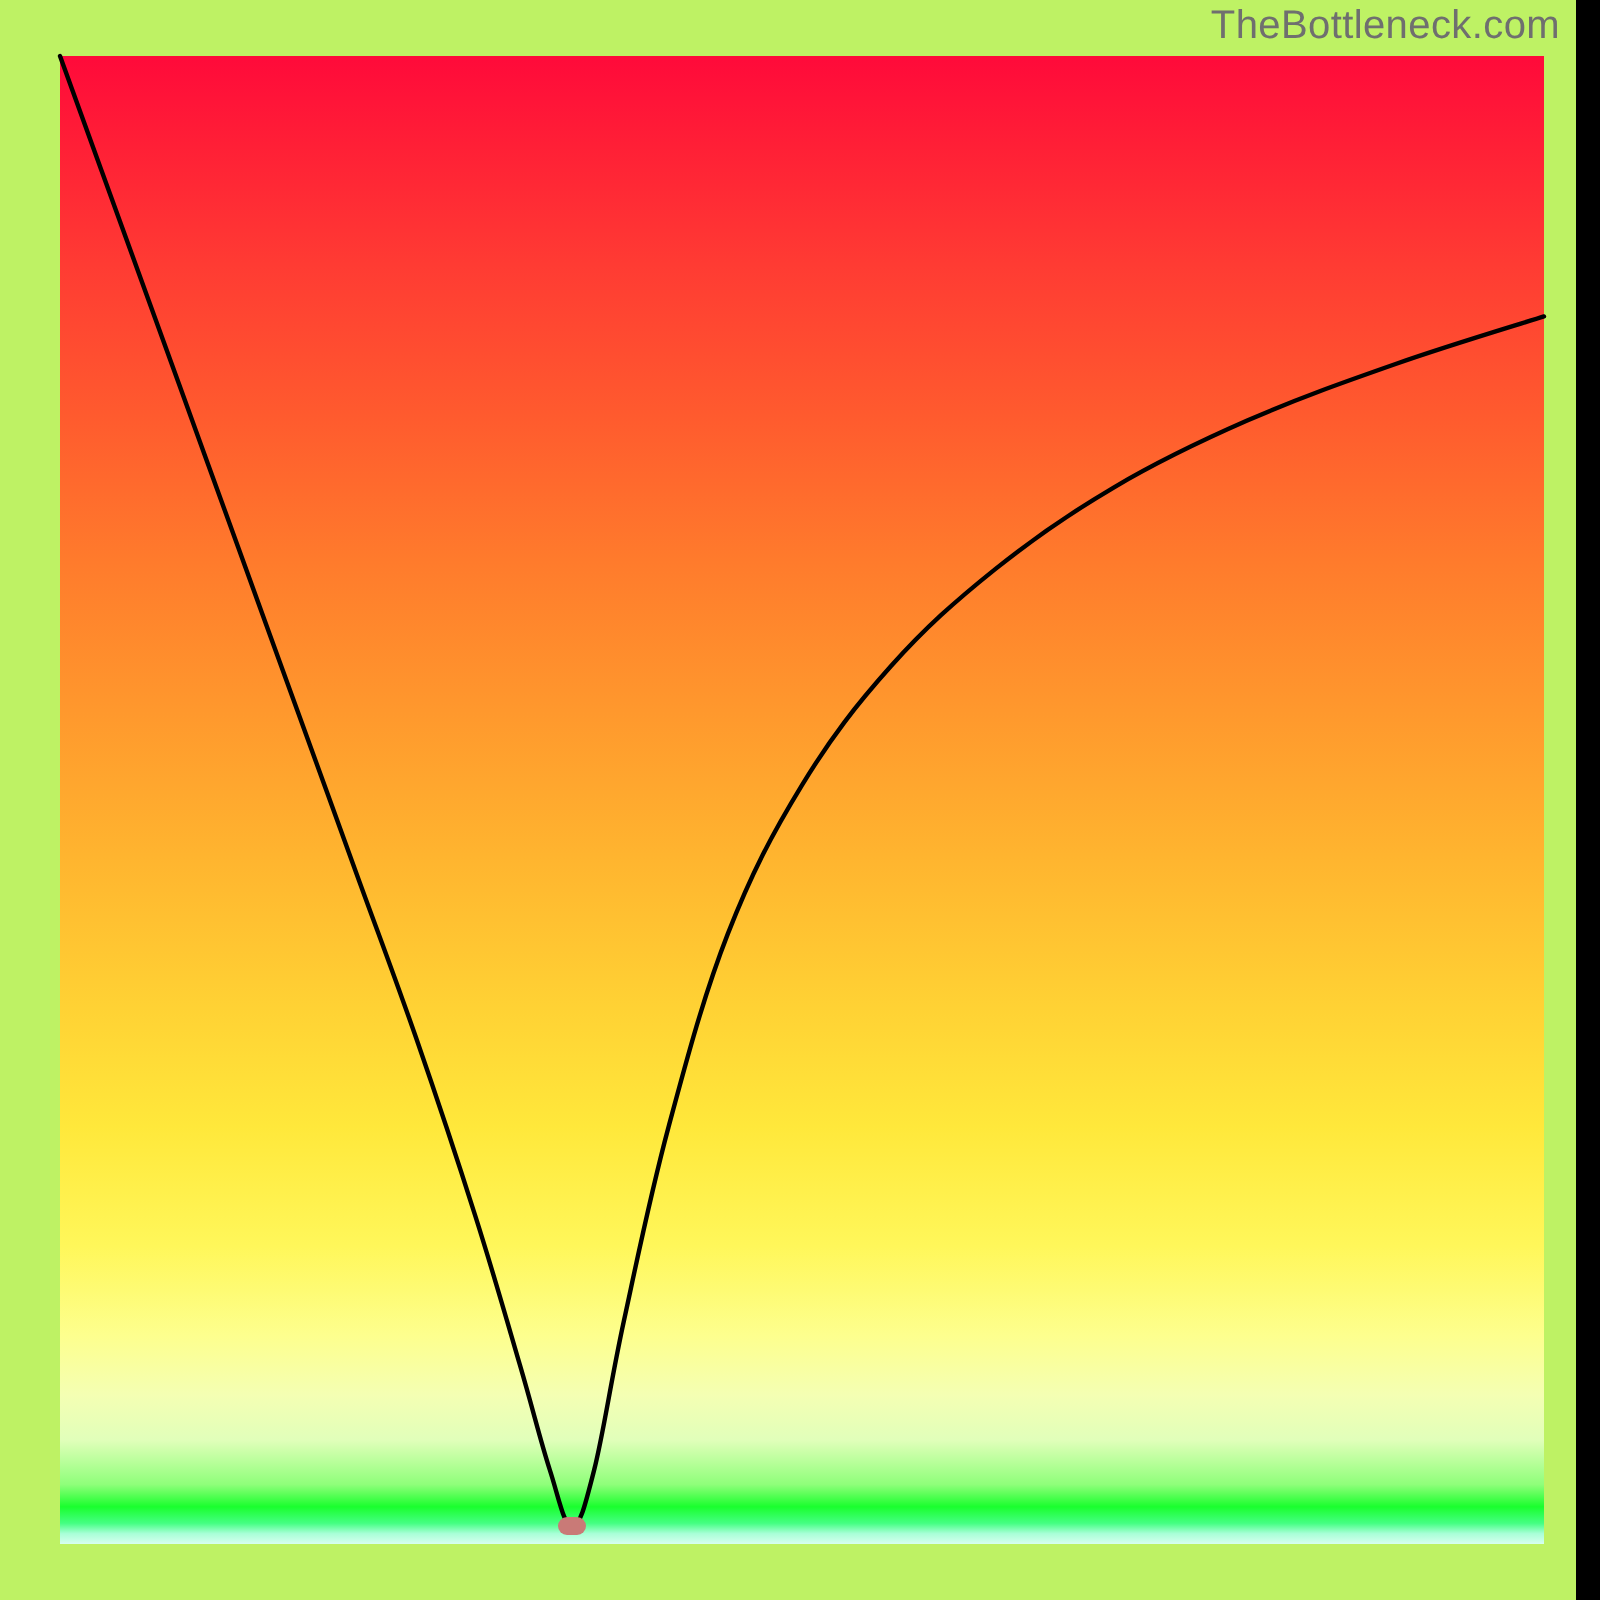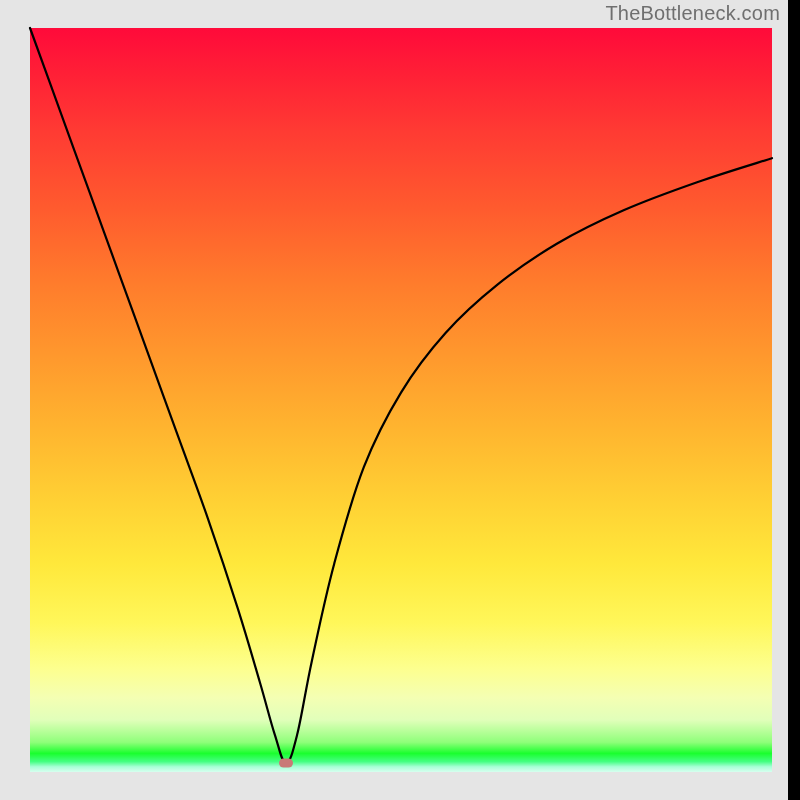--- a/index.html
+++ b/index.html
@@ -8,21 +8,21 @@
     width: 800px;
     height: 800px;
     overflow: hidden;
     background: #000;
     font-family: Arial, Helvetica, sans-serif;
   }
   .frame {
     position: relative;
     width: 788px;
     height: 800px;
-    background: #e5e5e5;
+    background: #bef264;
   }
   .watermark {
     position: absolute;
     top: 2px;
     right: 8px;
     color: #6f6f6f;
     font-size: 20px;
     font-weight: 400;
     letter-spacing: 0.2px;
     z-index: 5;

